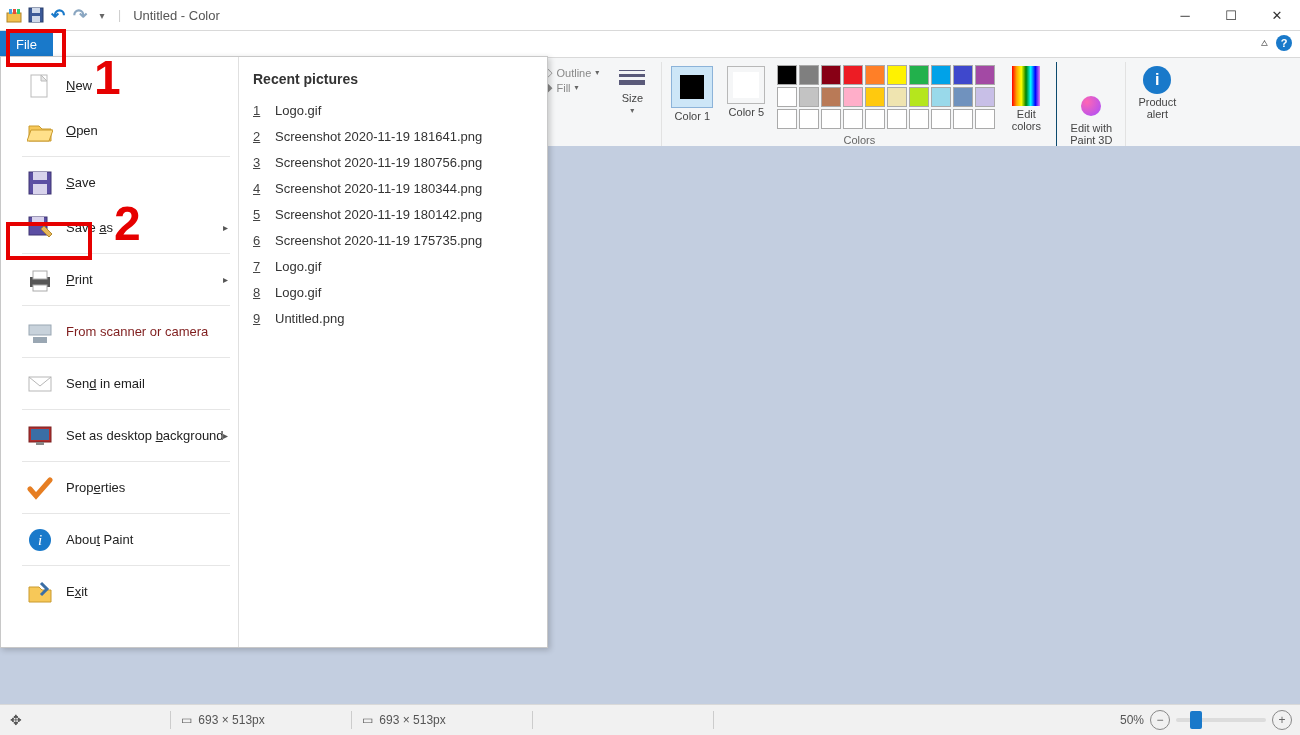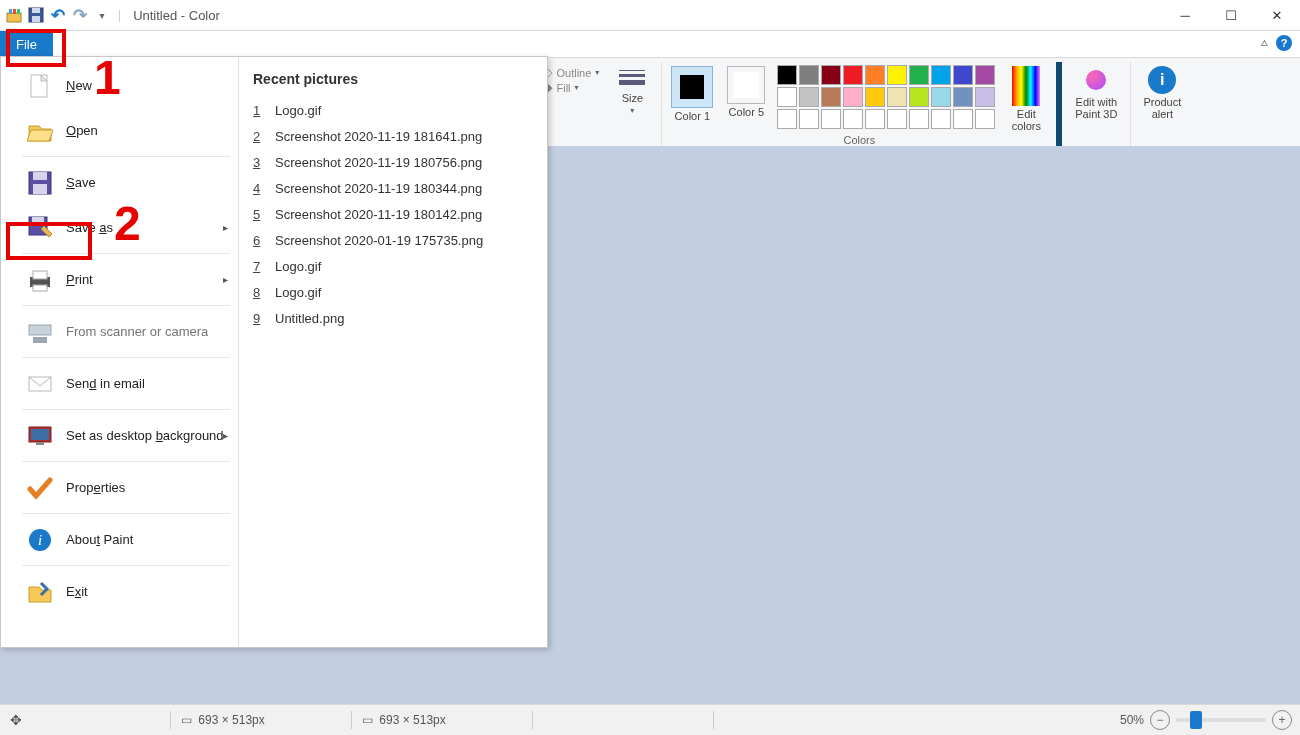--- a/index.html
+++ b/index.html
@@ -42,21 +42,21 @@
   .cross-icon{font-size:14px;}
   .zoom{position:absolute;right:8px;top:0;height:30px;display:flex;align-items:center;gap:6px;}
   .zoom .round{width:18px;height:18px;border:1px solid #888;border-radius:50%;display:flex;align-items:center;justify-content:center;font-size:12px;color:#666;}
   .slider{width:90px;height:4px;background:#dcdcdc;position:relative;border-radius:2px;}
   .slider .thumb{position:absolute;width:12px;height:18px;background:#1979ca;border-radius:2px;top:-7px;left:14px;}
   
   .file-menu{position:absolute;top:56px;left:0;width:546px;height:590px;background:#fff;border:1px solid #c8c8c8;box-shadow:2px 2px 6px rgba(0,0,0,0.2);display:flex;z-index:50;}
   .file-left{width:224px;border-right:1px solid #e0e0e0;display:flex;flex-direction:column;padding-top:6px;margin-left:13px;}
   .file-item{height:45px;display:flex;align-items:center;gap:12px;padding:0 12px;font-size:13px;color:#222;position:relative;}
   .file-item .fi-icon{width:28px;height:28px;display:flex;align-items:center;justify-content:center;font-size:18px;}
-  .file-item.disabled{color:#737373;}
+  .file-item.disabled{color:#7f1d1d;}
   .file-item .arrow{position:absolute;right:10px;color:#555;font-size:10px;}
   .file-sep{height:1px;background:#e6e6e6;margin:3px 8px;}
   .file-right{flex:1;padding:14px 14px;}
   .recent-title{font-size:14px;font-weight:600;color:#333;margin-bottom:10px;}
   .recent-item{display:flex;align-items:center;gap:14px;height:26px;font-size:13px;color:#333;}
   .recent-item .num{text-decoration:underline;color:#444;width:8px;}
   
   .red-box{position:absolute;border:4px solid #e60000;box-sizing:border-box;z-index:60;}
   .red-num{position:absolute;color:#e60000;font-size:48px;font-weight:900;font-family:Arial,sans-serif;z-index:60;}
   u{text-decoration:underline;}
@@ -180,21 +180,21 @@
             <div class="swatch" style="background: rgb(255, 255, 255);"></div>
           </div>
       </div>
       <div class="bigbtn">
         <div class="rainbow"></div>
         <span>Edit colors</span>
       </div>
     </div>
     <div class="glabel">Colors</div>
   </div>
-  <div class="rgroup" style="border-left:6px solid #0c4a6e;border-right:none;">
+  <div class="rgroup" style="border-left:1px solid #0c4a6e;border-right:none;justify-content:flex-end;">
     <div class="bigbtn" style="width:56px;">
       <div class="paint3d-icon"></div>
       <span>Edit with Paint 3D</span>
     </div>
   </div>
   <div class="rgroup" style="border-left:1px solid #e2e2e2;border-right:none;">
     <div class="bigbtn" style="width:50px;">
       <div class="info-icon">i</div>
       <span>Product alert</span>
     </div>
@@ -339,21 +339,21 @@
         <div class="recent-item">
           <span class="num">4</span>
           <span>Screenshot 2020-11-19 180344.png</span>
         </div>
         <div class="recent-item">
           <span class="num">5</span>
           <span>Screenshot 2020-11-19 180142.png</span>
         </div>
         <div class="recent-item">
           <span class="num">6</span>
-          <span>Screenshot 2020-01-19 175735.png</span>
+          <span>Screenshot 2020-11-19 175735.png</span>
         </div>
         <div class="recent-item">
           <span class="num">7</span>
           <span>Logo.gif</span>
         </div>
         <div class="recent-item">
           <span class="num">8</span>
           <span>Logo.gif</span>
         </div>
         <div class="recent-item">

